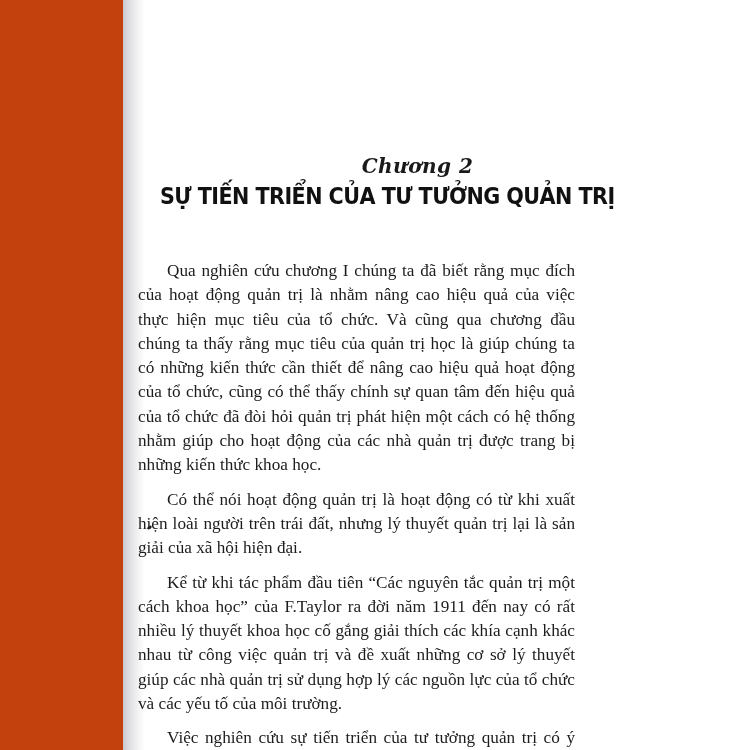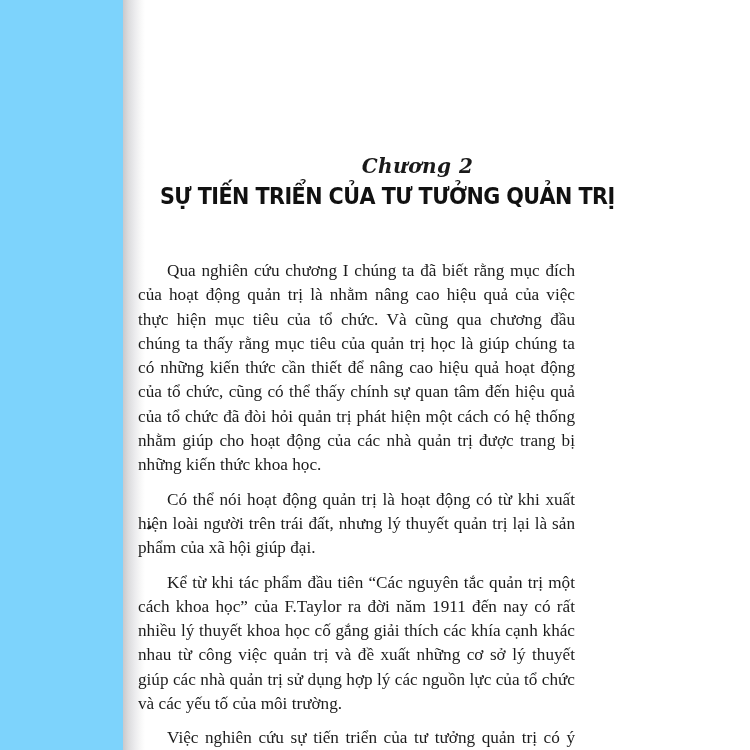--- a/index.html
+++ b/index.html
@@ -7,21 +7,21 @@
       padding: 0;
       width: 750px;
       height: 750px;
       background: #ffffff;
       overflow: hidden;
     }
     .canvas {
       position: relative;
       width: 723px;
       height: 750px;
-      background: #7dd3fc;
+      background: #c2410c;
       text-decoration: underline;
     }
     .page {
       position: absolute;
       left: 123px;
       top: 0;
       width: 627px;
       height: 750px;
       background: #ffffff;
     }
@@ -95,19 +95,19 @@
 
 <div class="canvas">
   <div class="page"></div>
   <div class="gutter-shadow"></div>
 
   <div class="chapter-label">Chương 2</div>
   <div class="chapter-title">SỰ TIẾN TRIỂN CỦA TƯ TƯỞNG QUẢN TRỊ</div>
 
   <div class="body-text">
     <p class="para">Qua nghiên cứu chương I chúng ta đã biết rằng mục đích của hoạt động quản trị là nhằm nâng cao hiệu quả của việc thực hiện mục tiêu của tổ chức. Và cũng qua chương đầu chúng ta thấy rằng mục tiêu của quản trị học là giúp chúng ta có những kiến thức cần thiết để nâng cao hiệu quả hoạt động của tổ chức, cũng có thể thấy chính sự quan tâm đến hiệu quả của tổ chức đã đòi hỏi quản trị phát hiện một cách có hệ thống nhằm giúp cho hoạt động của các nhà quản trị được trang bị những kiến thức khoa học.</p>
-    <p class="para">Có thể nói hoạt động quản trị là hoạt động có từ khi xuất hiện loài người trên trái đất, nhưng lý thuyết quản trị lại là sản phẩm của xã hội giúp đại.</p>
+    <p class="para">Có thể nói hoạt động quản trị là hoạt động có từ khi xuất hiện loài người trên trái đất, nhưng lý thuyết quản trị lại là sản giải của xã hội hiện đại.</p>
     <p class="para">Kể từ khi tác phẩm đầu tiên “Các nguyên tắc quản trị một cách khoa học” của F.Taylor ra đời năm 1911 đến nay có rất nhiều lý thuyết khoa học cố gắng giải thích các khía cạnh khác nhau từ công việc quản trị và đề xuất những cơ sở lý thuyết giúp các nhà quản trị sử dụng hợp lý các nguồn lực của tổ chức và các yếu tố của môi trường.</p>
     <p class="para">Việc nghiên cứu sự tiến triển của tư tưởng quản trị có ý nghĩa lớn lao đối với các nhà quản trị, bởi qua đó chúng ta có thể có một</p>
   </div>
 
   <div class="speck"></div>
 </div>
 
 </body></html>

